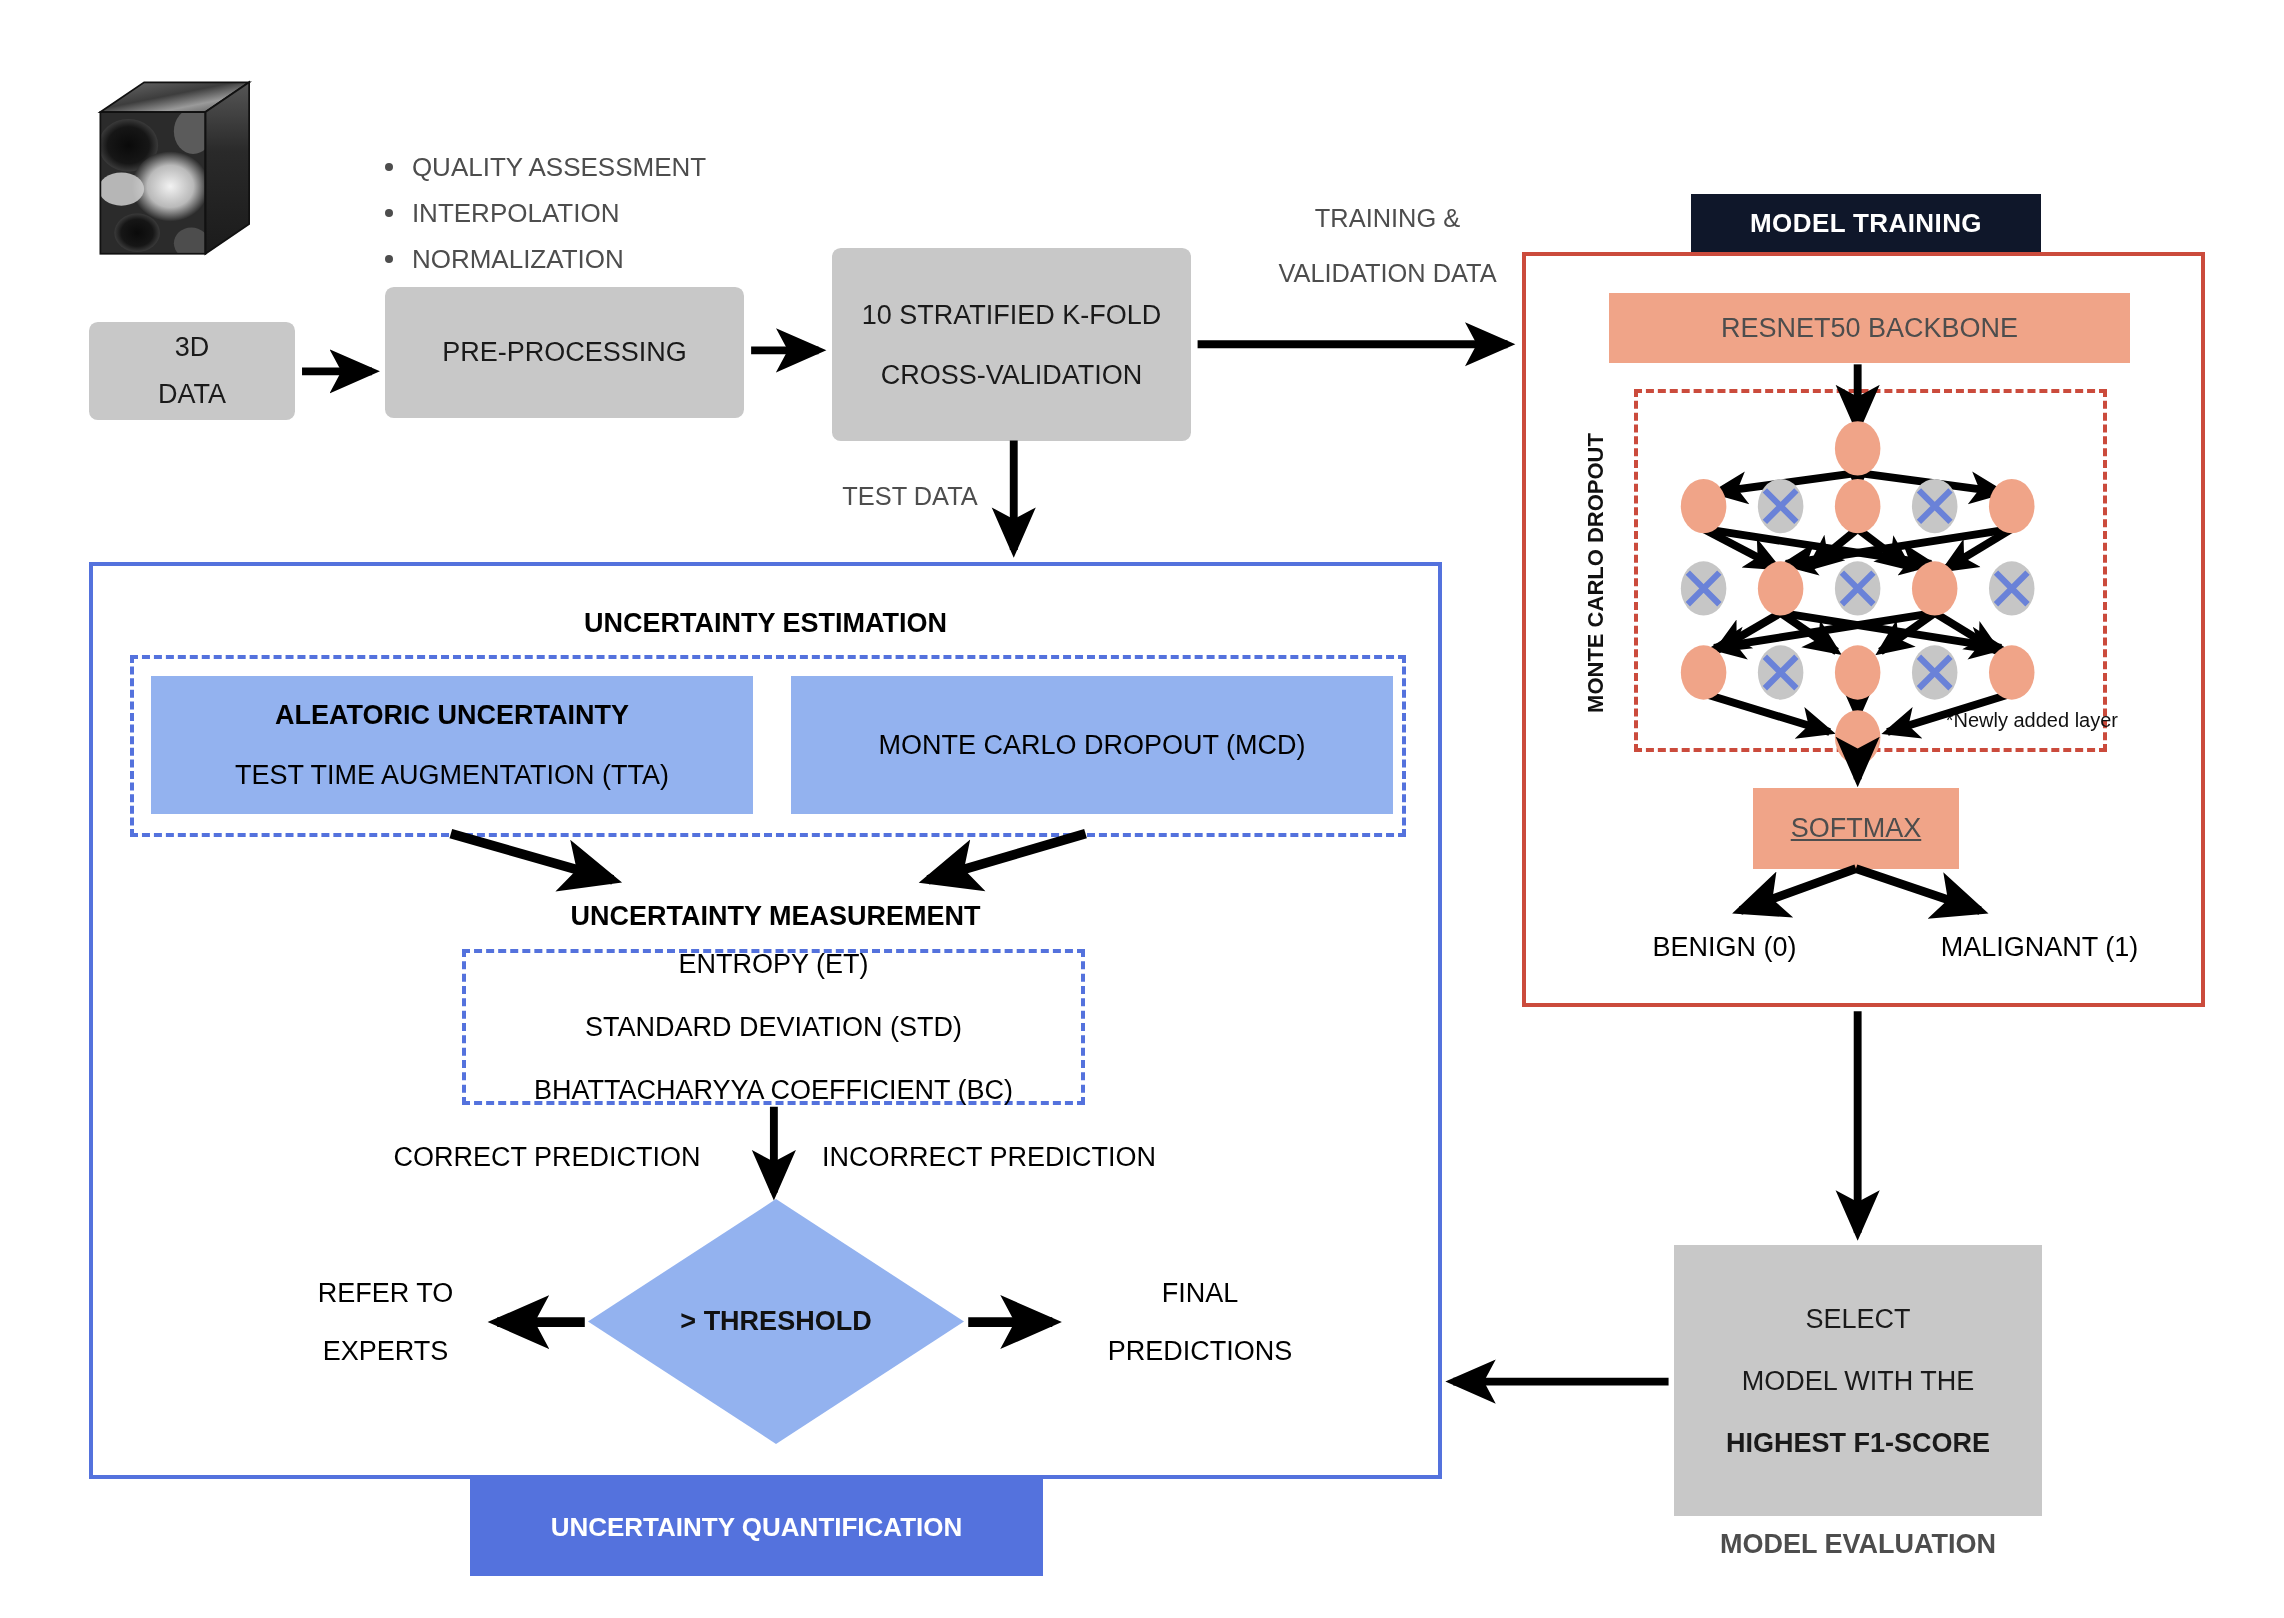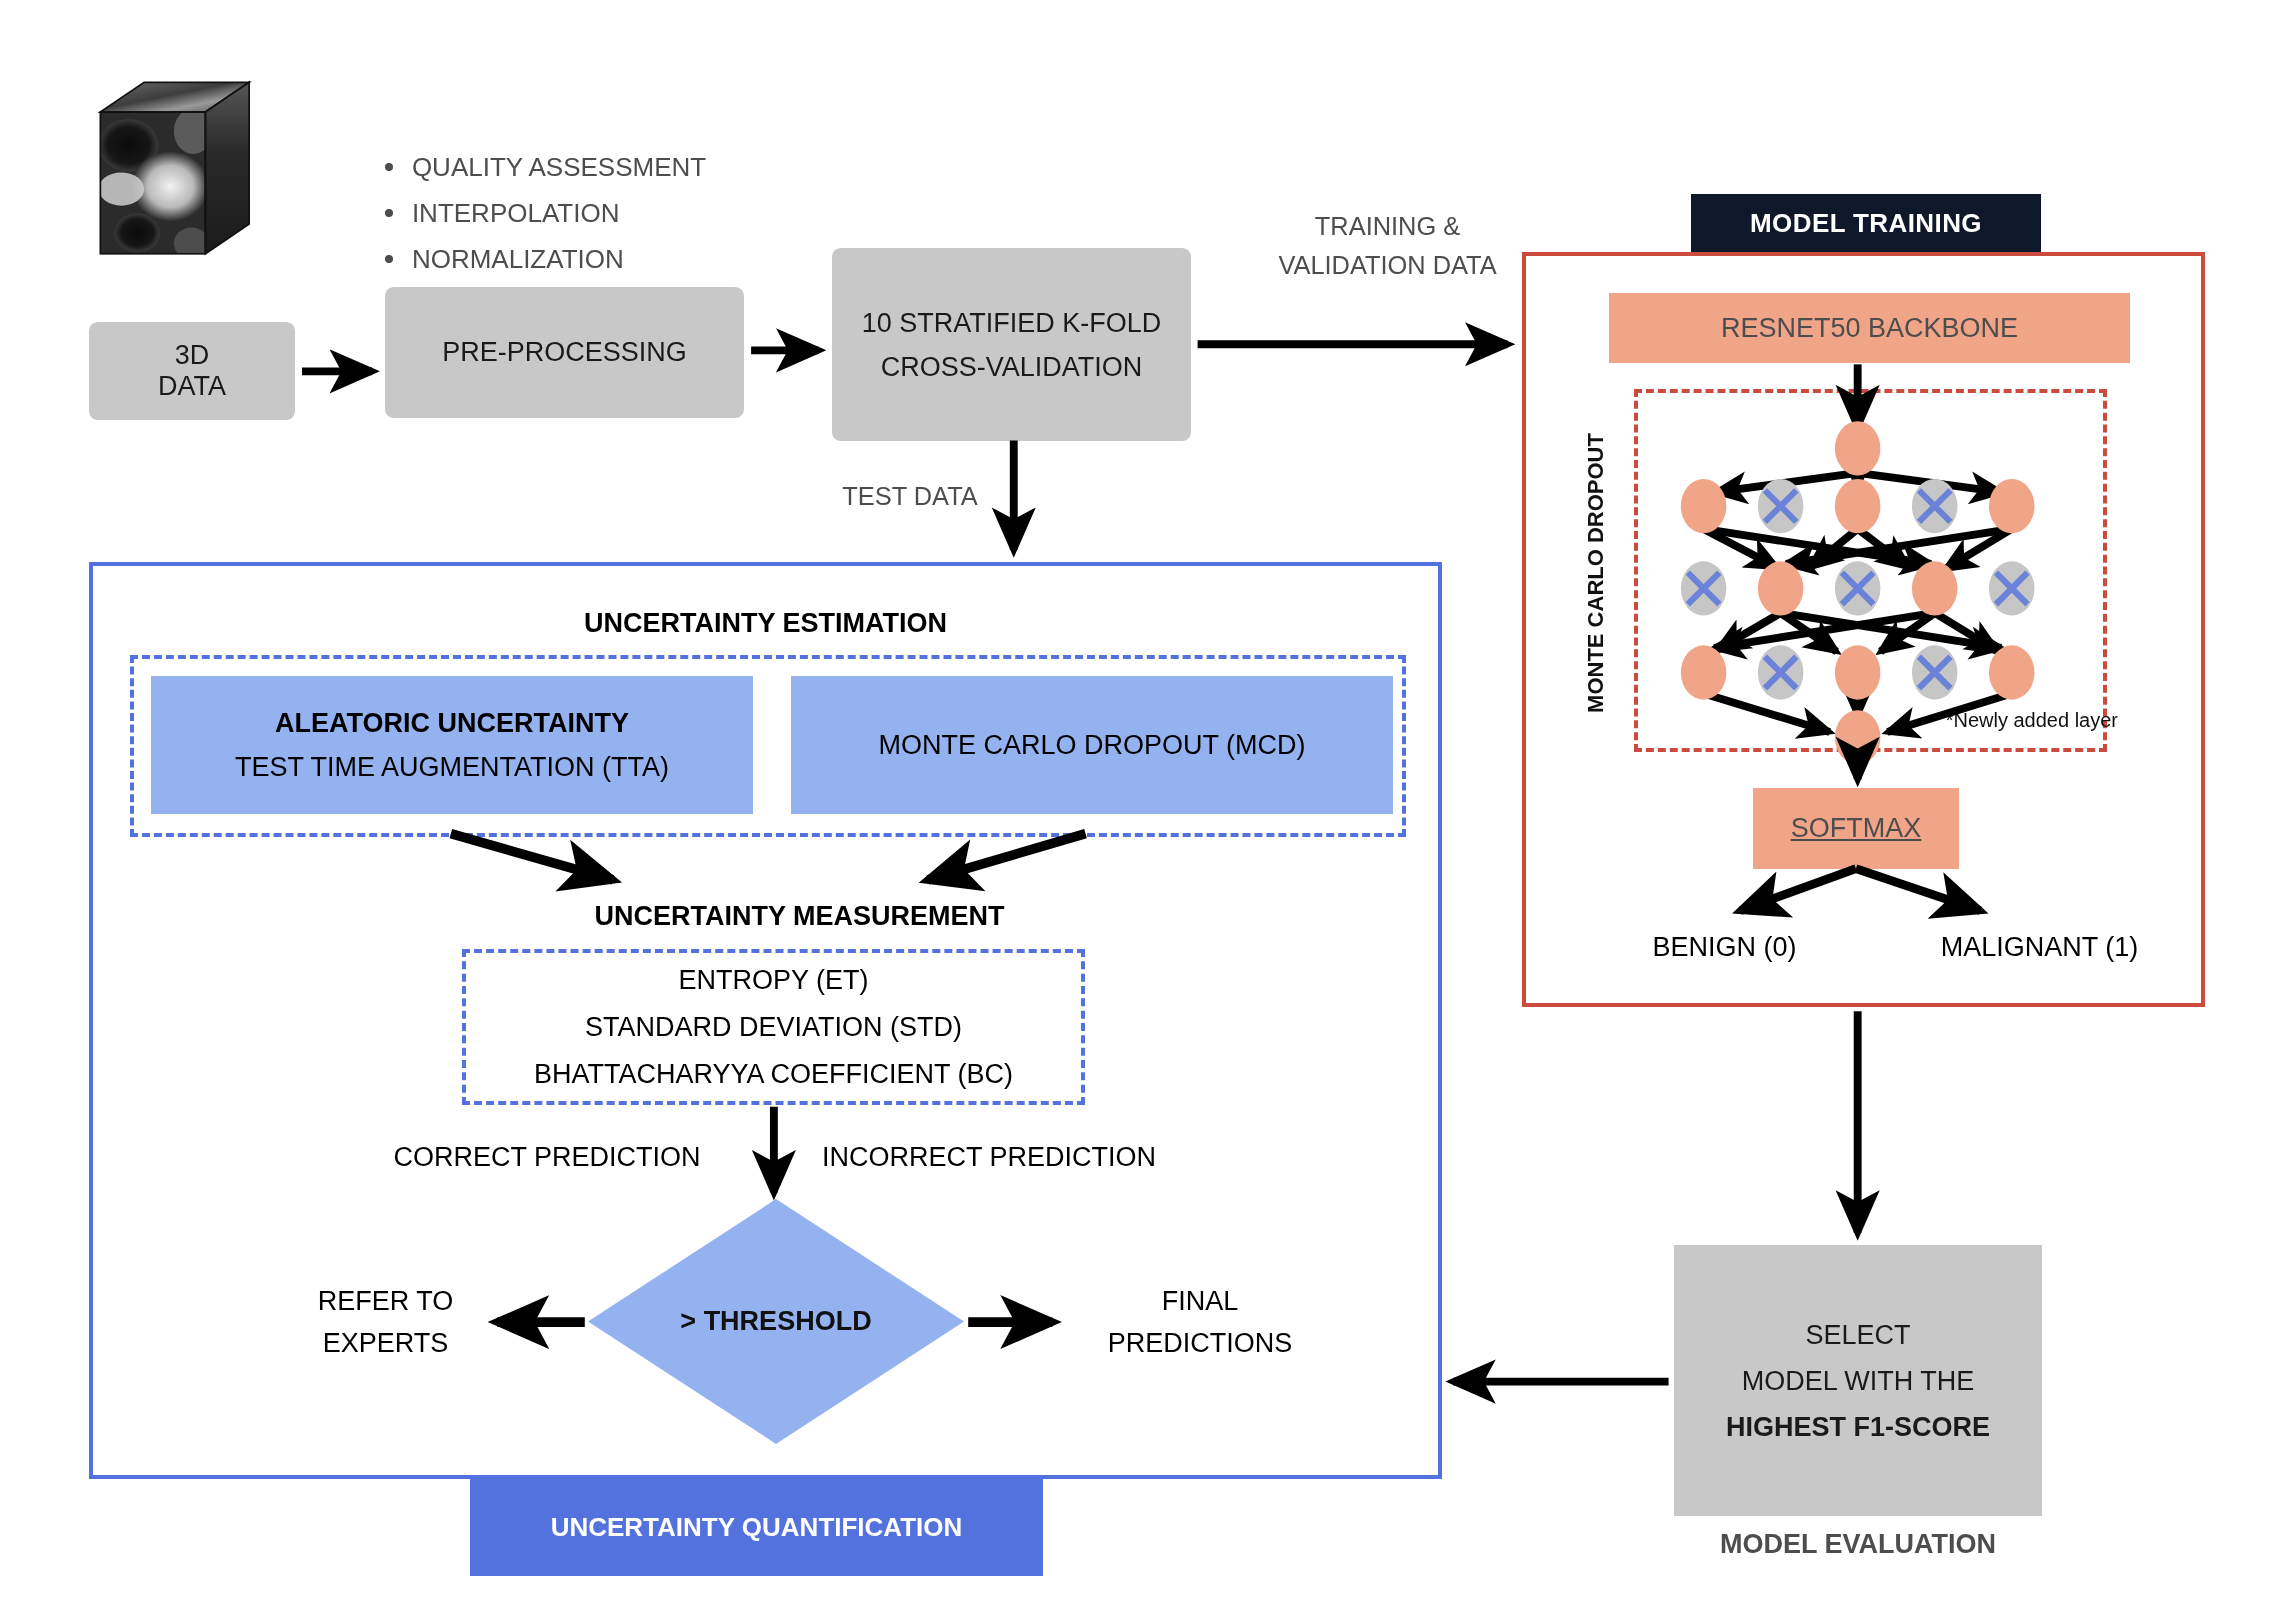--- a/index.html
+++ b/index.html
@@ -3,21 +3,21 @@
 <meta charset="utf-8">
 <style>
   html,body{margin:0;padding:0;background:#ffffff;}
   body{width:2284px;height:1619px;position:relative;overflow:hidden;
        font-family:"Liberation Sans","DejaVu Sans",sans-serif;}
   #stage{position:absolute;left:0;top:0;width:2284px;height:1619px;}
   .abs{position:absolute;box-sizing:border-box;}
 
   
   .ctr{display:flex;align-items:center;justify-content:center;text-align:center;}
-  .col{flex-direction:column;}
+  .col{flex-direction:column;gap:16px;}
   .gray-box{background:#c8c8c8;border-radius:8.8px;color:#1a1a1a;}
   .gray-box-sq{background:#c8c8c8;color:#1a1a1a;}
   .t28{font-size:25.4px;}
   .t30{font-size:27px;}
   .bold{font-weight:bold;}
   .muted{color:#4d4d4d;}
 
   
   #bullets{left:385px;top:144px;width:543px;color:#4d4d4d;font-size:26px;line-height:46px;}
   #bullets div{display:flex;align-items:center;}
@@ -182,21 +182,21 @@
 
   <div class="abs ctr col" style="left:151px;top:676px;width:602px;height:138px;background:#93b2ef;line-height:44px;">
     <div class="t30 bold">ALEATORIC UNCERTAINTY</div>
     <div class="t30">TEST TIME AUGMENTATION (TTA)</div>
   </div>
 
   <div class="abs ctr col" style="left:791px;top:676px;width:602px;height:138px;background:#93b2ef;line-height:44px;">
     <div class="t30">MONTE CARLO DROPOUT (MCD)</div>
   </div>
 
-  <div class="abs ctr t30 bold" style="left:362px;top:897px;width:875px;height:39px;">
+  <div class="abs ctr t30 bold" style="left:338px;top:897px;width:875px;height:39px;">
     <span>UNCERTAINTY MEASUREMENT</span>
   </div>
 
   <div class="abs dash-blue ctr col" style="left:462px;top:949px;width:623px;height:156px;line-height:47px;">
     <div class="t30">ENTROPY (ET)</div>
     <div class="t30">STANDARD DEVIATION (STD)</div>
     <div class="t30">BHATTACHARYYA COEFFICIENT (BC)</div>
   </div>
 
   <div class="abs ctr t30" style="left:385px;top:1138px;width:324px;height:39px;">

